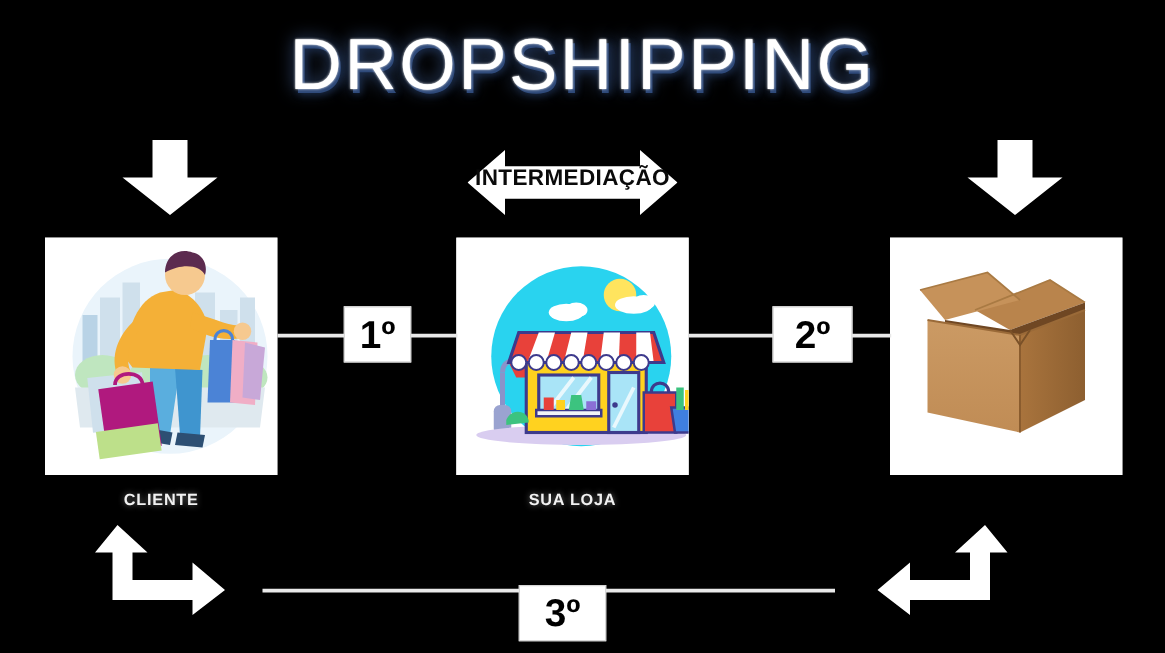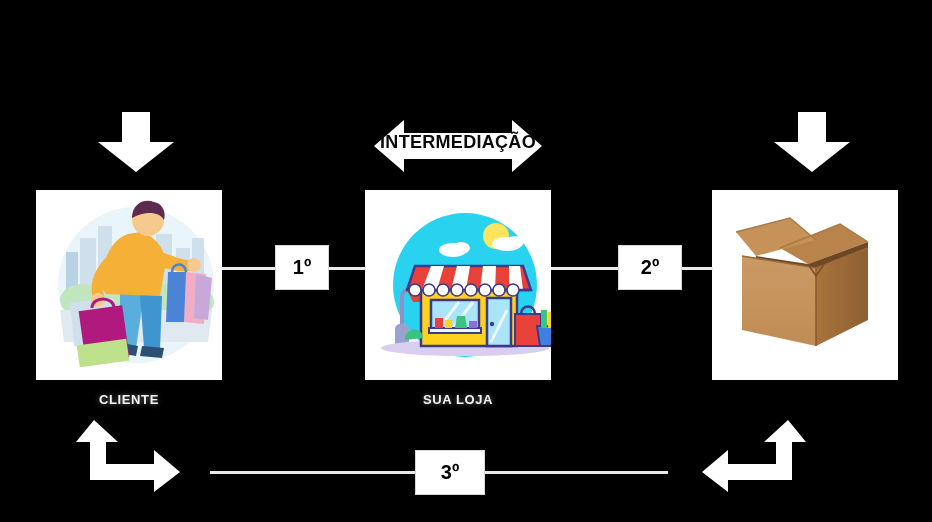--- a/index.html
+++ b/index.html
@@ -77,28 +77,28 @@
   #line-3 { left: 210px; top: 471px; width: 458px; }
 
   
   .steplabel {
     position: absolute;
     background: #ffffff;
     color: #000000;
     display: flex;
     align-items: center;
     justify-content: center;
-    font-size: 20px;
+    font-size: 31px;
     font-weight: bold;
     border: 1px solid #d6d6d6;
     box-sizing: border-box;
   }
   #step-1 { left: 275px; top: 245px; width: 54px;  height: 45px; }
   #step-2 { left: 618px; top: 245px; width: 64px;  height: 45px; }
-  #step-3 { left: 415px; top: 450px; width: 70px;  height: 45px; }
+  #step-3 { left: 415px; top: 468px; width: 70px;  height: 45px; }
 
   
   .arrow { position: absolute; }
   .arrow svg { display: block; }
   #arrow-down-left  { left: 96px;  top: 112px; width: 80px;  height: 62px; }
   #arrow-down-right { left: 772px; top: 112px; width: 80px;  height: 62px; }
   #arrow-bi         { left: 374px; top: 118px; width: 168px; height: 56px; }
   #arrow-bend-left  { left: 62px;  top: 420px; width: 120px; height: 72px; }
   #arrow-bend-right { left: 700px; top: 420px; width: 120px; height: 72px; }
 
@@ -114,20 +114,21 @@
     font-weight: bold;
     letter-spacing: 0.3px;
     white-space: nowrap;
   }
 </style>
 </head>
 <body>
 
 <div id="stage">
 
+  <div id="title">DROPSHIPPING</div>
 
   <div class="arrow" id="arrow-down-left">
     <svg viewBox="0 0 80 62">
       <polygon points="26,0 54,0 54,30 78,30 40,60 2,30 26,30" fill="#ffffff"></polygon>
     </svg>
   </div>
 
   <div class="arrow" id="arrow-down-right">
     <svg viewBox="0 0 80 62">
       <polygon points="26,0 54,0 54,30 78,30 40,60 2,30 26,30" fill="#ffffff"></polygon>

